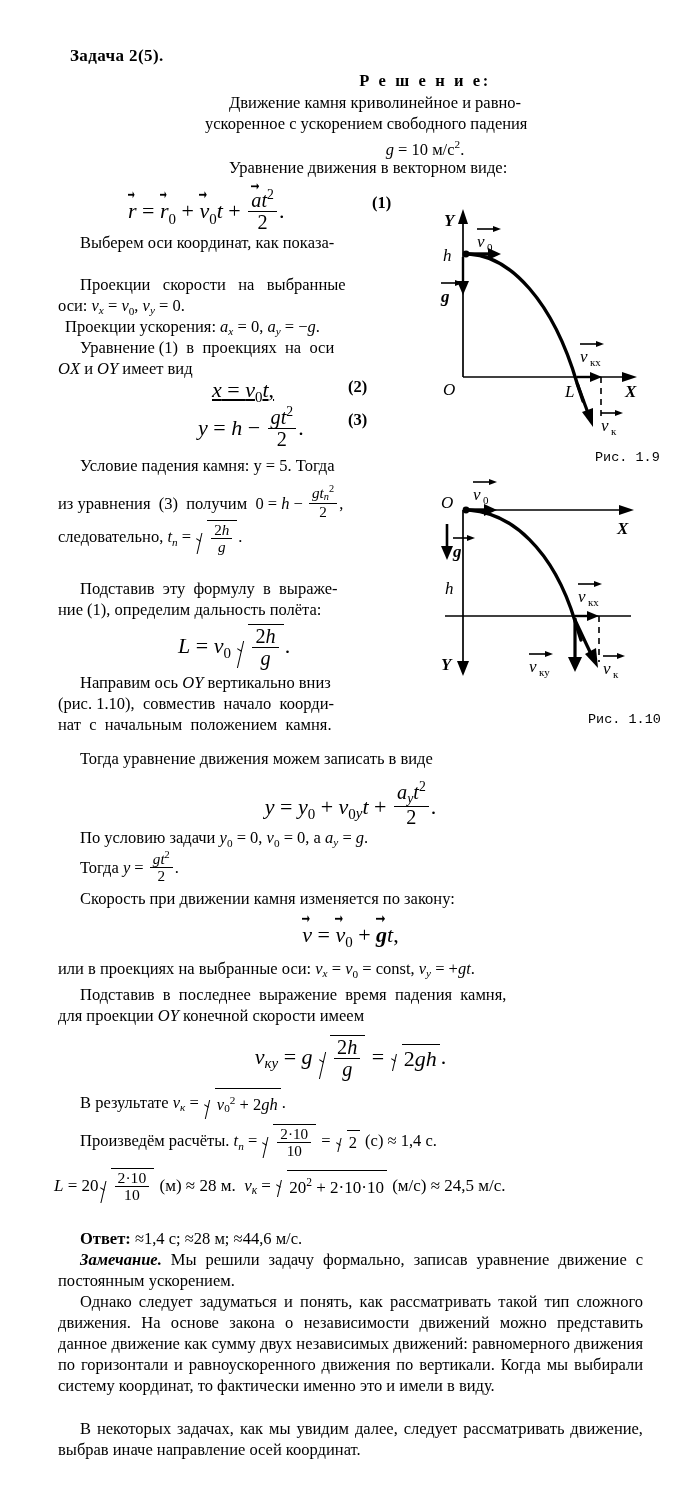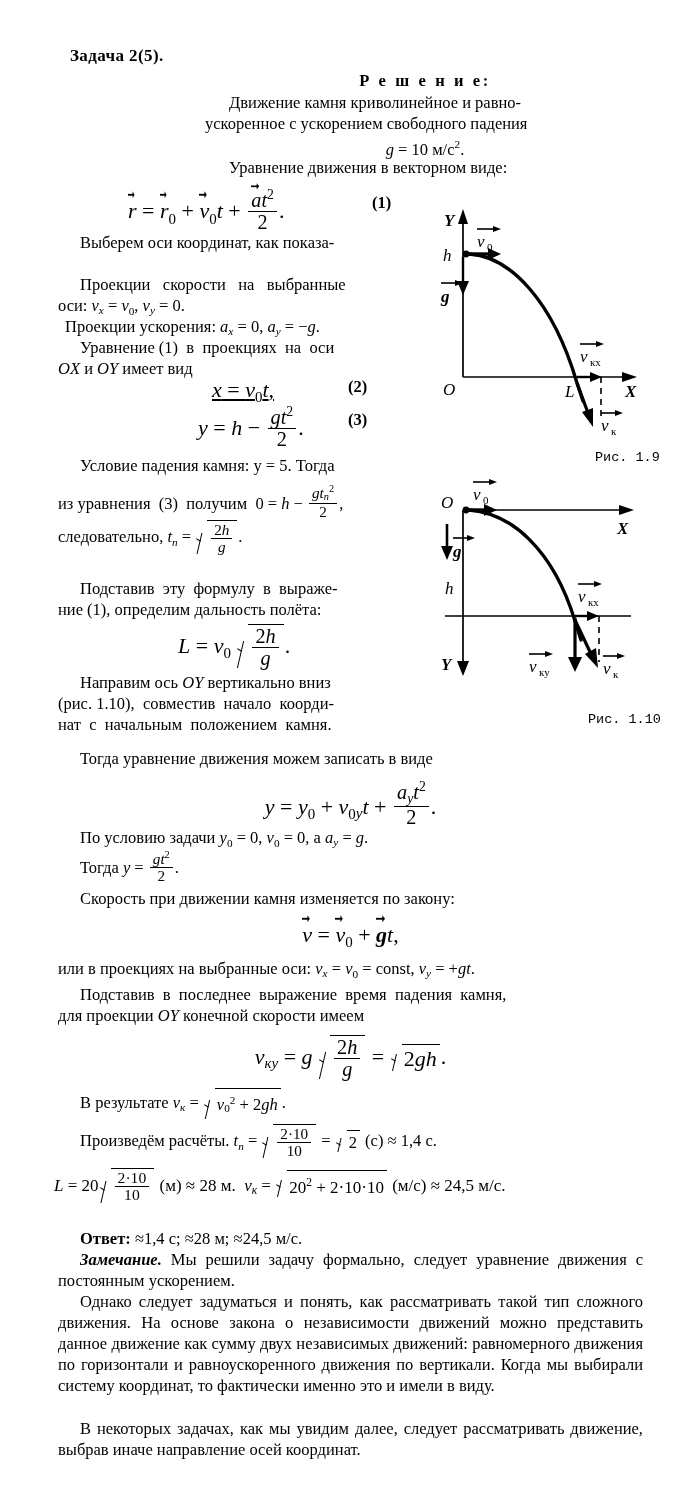--- a/index.html
+++ b/index.html
@@ -475,26 +475,26 @@
   <div class="p noj math" style="left:54px; top:1168px; width:600px; font-size:17px;">
     <span class="mi">L</span> = 20<span class="sqrt"><span class="rad"><span class="frac"><span class="num">2·10</span><span class="den">10</span></span></span></span>
     <span>(м) ≈ 28 м.</span>&nbsp;
     <span class="mi">v</span><span class="sb-i">к</span> =
     <span class="sqrt"><span class="rad">20<sup>2</sup> + 2·10·10</span></span>
     <span>(м/с) ≈ 24,5 м/с.</span>
   </div>
 
   <div class="p noj" style="left:58px; top:1228px; width:585px;">
     <span style="display:inline-block; padding-left:22px;"></span><span class="b">Ответ:</span>
-    <span>≈1,4 с; ≈28 м; ≈24,5 м/с.</span>
+    <span>≈1,4 с; ≈28 м; ≈44,6 м/с.</span>
   </div>
 
   <div class="p" style="left:58px; top:1249px; width:585px;">
     <span style="display:inline-block; padding-left:22px;"></span><span class="it b">Замечание.</span>
-    <span>Мы решили задачу формально, следует уравнение движения с постоянным ускорением.</span>
+    <span>Мы решили задачу формально, записав уравнение движение с постоянным ускорением.</span>
   </div>
 
   <div class="p" style="left:58px; top:1291px; width:585px;">
     <span style="display:inline-block; padding-left:22px;"></span><span>Однако следует задуматься и понять, как рассматривать такой тип сложного движения. На основе закона о независимости движений можно представить данное движение как сумму двух независимых движений: равномерного движения по горизонтали и равноускоренного движения по вертикали. Когда мы выбирали систему координат, то фактически именно это и имели в виду.</span>
   </div>
 
   <div class="p" style="left:58px; top:1418px; width:585px;">
     <span style="display:inline-block; padding-left:22px;"></span><span>В некоторых задачах, как мы увидим далее, следует рассматривать движение, выбрав иначе направление осей координат.</span>
   </div>
 

